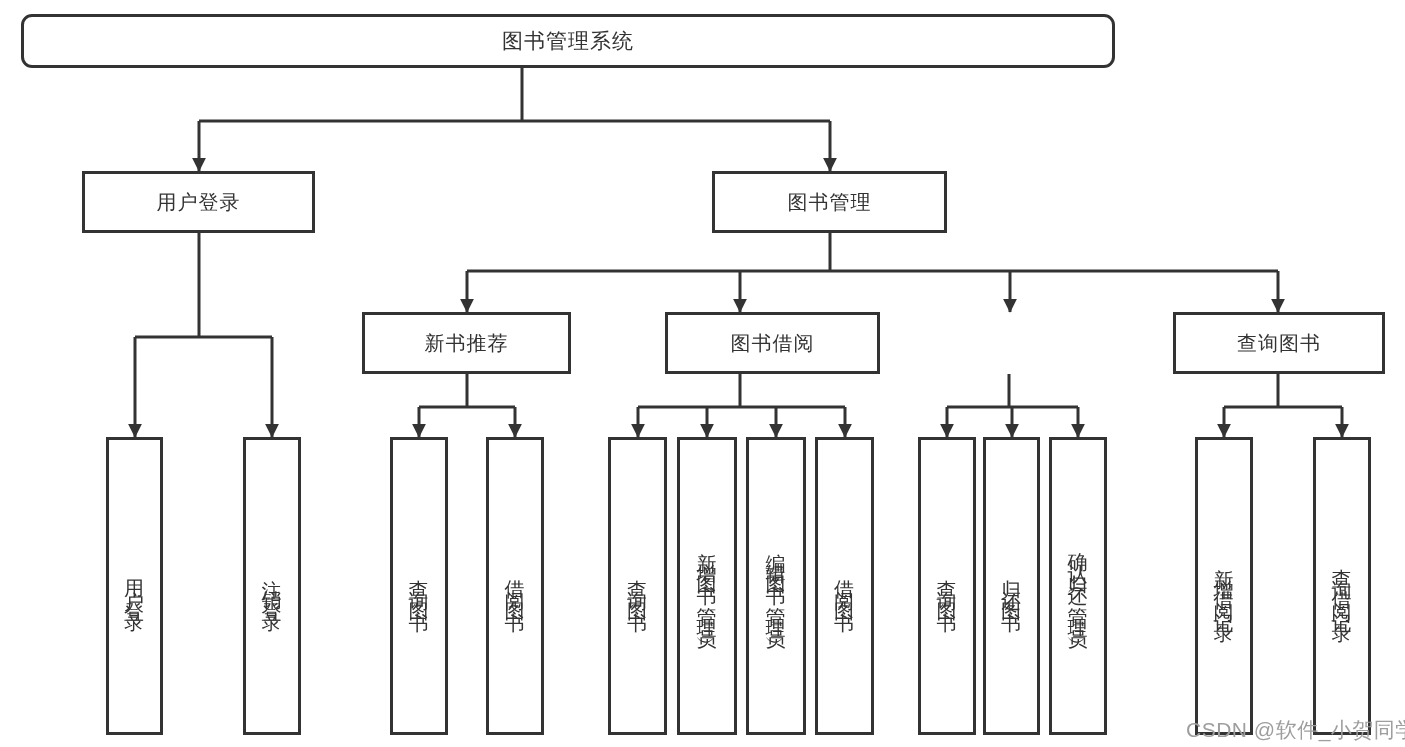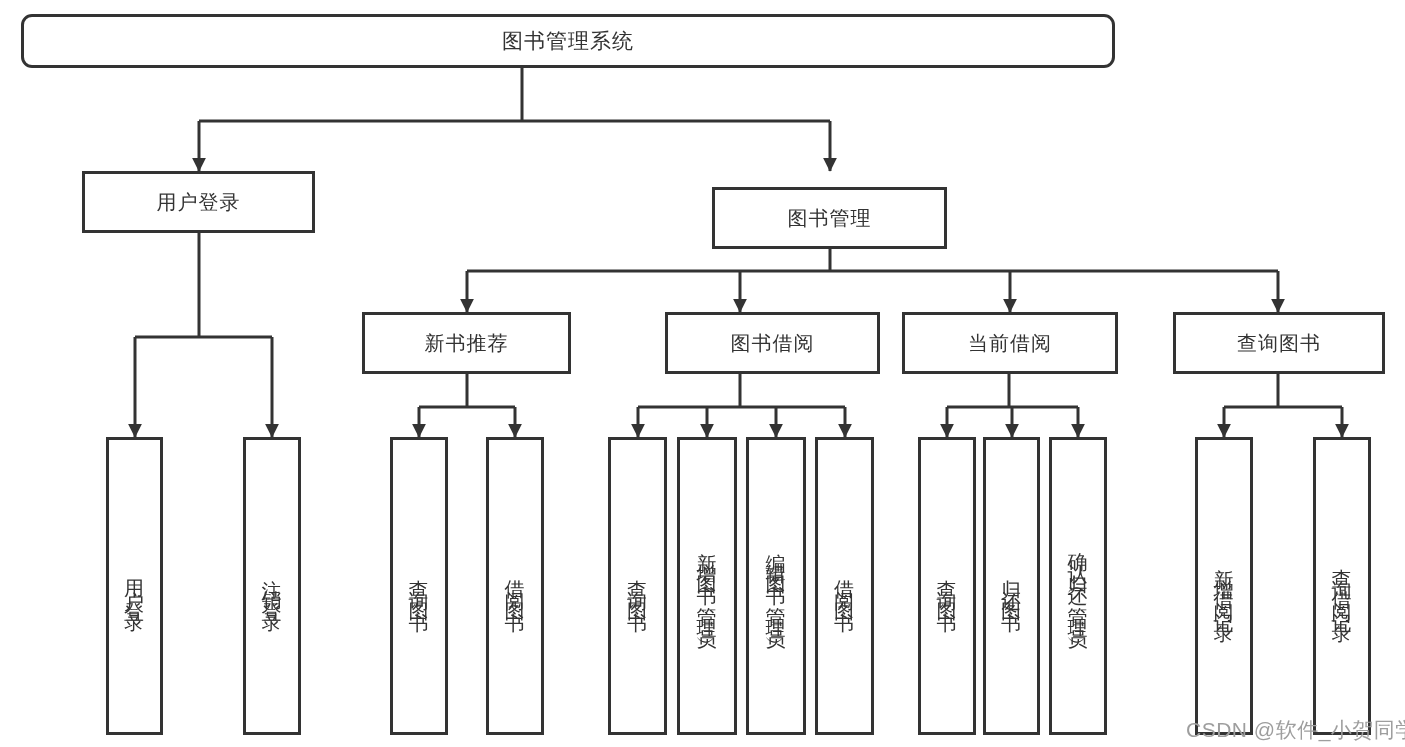--- a/index.html
+++ b/index.html
@@ -39,21 +39,21 @@
   .leaf .lbl{
     writing-mode:vertical-rl;
     text-orientation:mixed;
     font-size:20px;
     letter-spacing:11px;
     line-height:1;
   }
   #n-root{left:21px;top:14px;width:1094px;height:54px;border-radius:11px;}
   #n-root .lbl{font-size:21px;}
   #n-user-login{left:82px;top:171px;width:233px;height:62px;}
-  #n-book-mgmt{left:712px;top:171px;width:235px;height:62px;margin-top:16px;}
+  #n-book-mgmt{left:712px;top:171px;width:235px;height:62px;}
   #n-new-rec{left:362px;top:312px;width:209px;height:62px;justify-content:center;}
   #n-borrow{left:633px;top:312px;width:215px;height:62px;margin-left:32px;}
   #n-current{left:902px;top:312px;width:216px;height:62px;}
   #n-records{left:1173px;top:312px;width:212px;height:62px;}
 
   .leaf{top:437px;height:298px;}
   #l-user-login{left:106px;width:57px;}
   #l-logout{left:243px;width:58px;}
   #l-rec-query{left:390px;width:58px;}
   #l-rec-borrow{left:486px;width:58px;}
@@ -135,23 +135,20 @@
   <div class="node box-h" id="n-book-mgmt">
     <span class="lbl">图书管理</span>
   </div>
 
   <div class="node box-h" id="n-new-rec">
     <span class="lbl">新书推荐</span>
   </div>
   <div class="node box-h" id="n-borrow">
     <span class="lbl">图书借阅</span>
   </div>
-  <div class="node box-h" id="n-current">
-    <span class="lbl">当前借阅</span>
-  </div>
   <div class="node box-h" id="n-records">
     <span class="lbl">查询图书</span>
   </div>
 
   <div class="node leaf" id="l-user-login">
     <span class="lbl">用户登录</span>
   </div>
   <div class="node leaf" id="l-logout">
     <span class="lbl">注销登录</span>
   </div>

